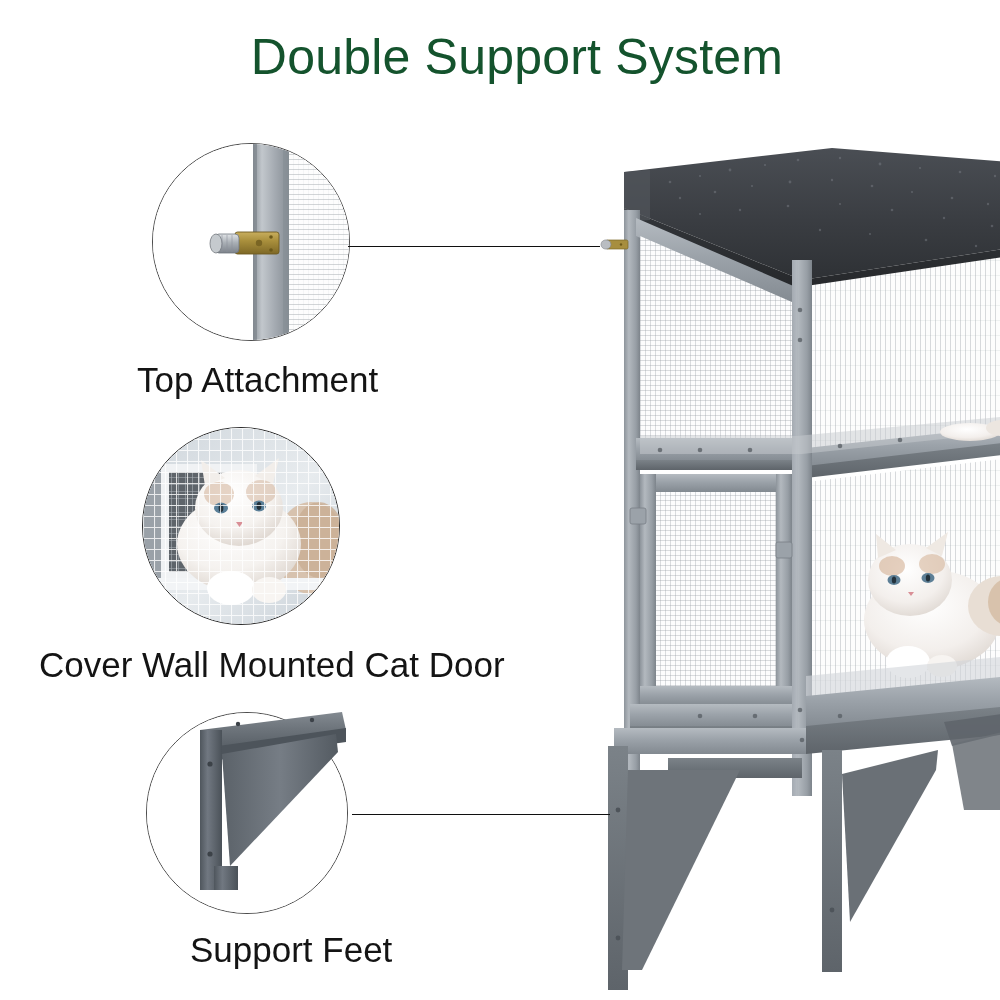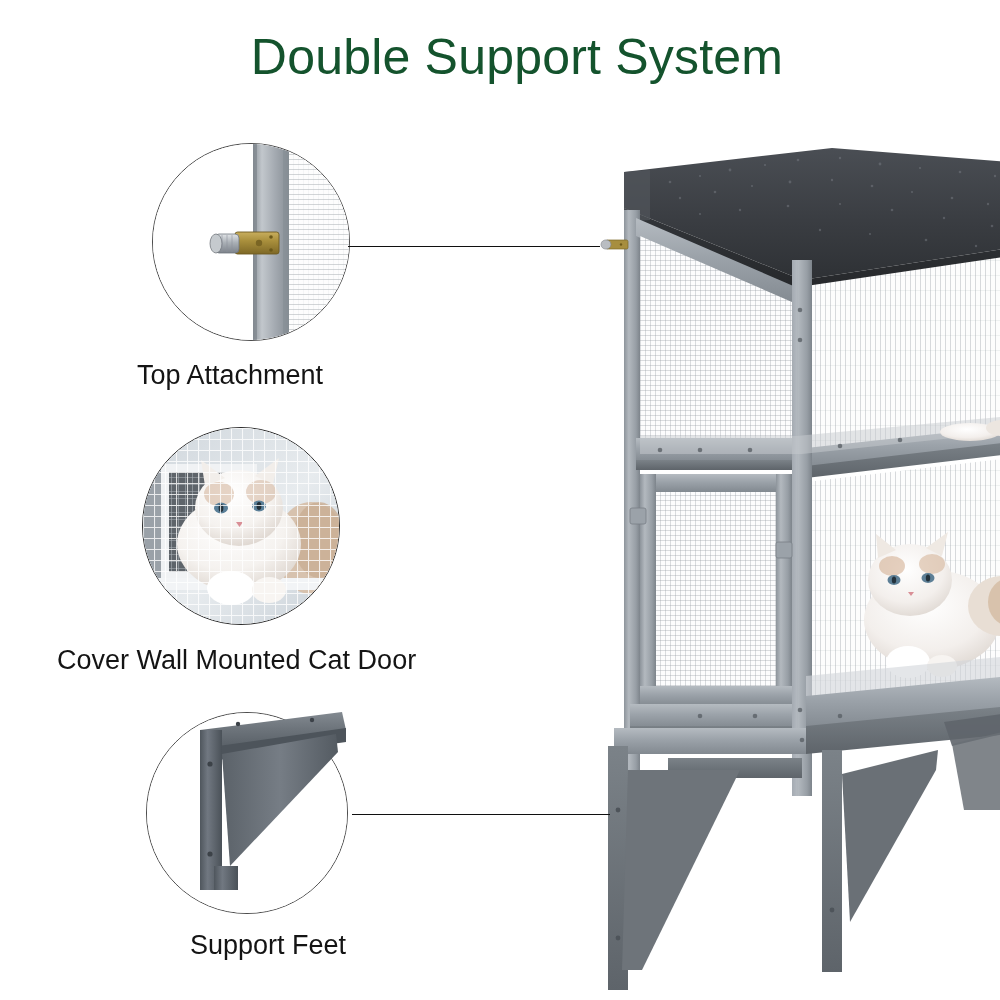--- a/index.html
+++ b/index.html
@@ -20,21 +20,21 @@
 
   
   .callout{position:absolute;}
   .circle{
     position:absolute;border-radius:50%;overflow:hidden;
     background:#fff;
   }
   .circle.outline{border:1.3px solid #4a4a4a;}
   .circle.photo{border:1.6px solid #2b2b2b;}
   .caption{
-    position:absolute;text-align:left;font-size:27px;color:#141414;
+    position:absolute;text-align:left;font-size:35px;color:#141414;
     white-space:nowrap;font-weight:400;
   }
   .leader{
     position:absolute;height:0;border-top:1.6px solid #101010;
   }
 
   .cat{position:absolute;}
 </style>
 </head>
 <body>
@@ -366,21 +366,21 @@
           <ellipse cx="78" cy="80" rx="2.4" ry="4" fill="#223039"></ellipse>
           <ellipse cx="116" cy="78" rx="2.4" ry="4" fill="#223039"></ellipse>
           <path d="M93 94 l7 0 l-3.5 5 z" fill="#d98f96"></path>
           <ellipse cx="88" cy="160" rx="24" ry="17" fill="#ffffff"></ellipse>
           <ellipse cx="126" cy="162" rx="17" ry="13" fill="#f8f5f2"></ellipse>
         </g>
 
         <rect width="196" height="196" fill="url(#meshOver)"></rect>
       </svg>
     </div>
-    <div class="caption" style="left:57px;top:645px;text-align:right;">Cover Wall Mounted Cat Door</div>
+    <div class="caption" style="left:39px;top:645px;text-align:right;">Cover Wall Mounted Cat Door</div>
   </div>
 
   <div class="callout">
     <div class="circle outline" style="left:146px;top:712px;width:200px;height:200px;">
       <svg width="200" height="200" viewBox="0 0 200 200" style="overflow:visible;">
         <rect width="200" height="200" fill="#ffffff"></rect>
       </svg>
     </div>
 
     <svg width="230" height="230" viewBox="0 0 230 230" style="position:absolute;left:146px;top:694px;pointer-events:none;">

